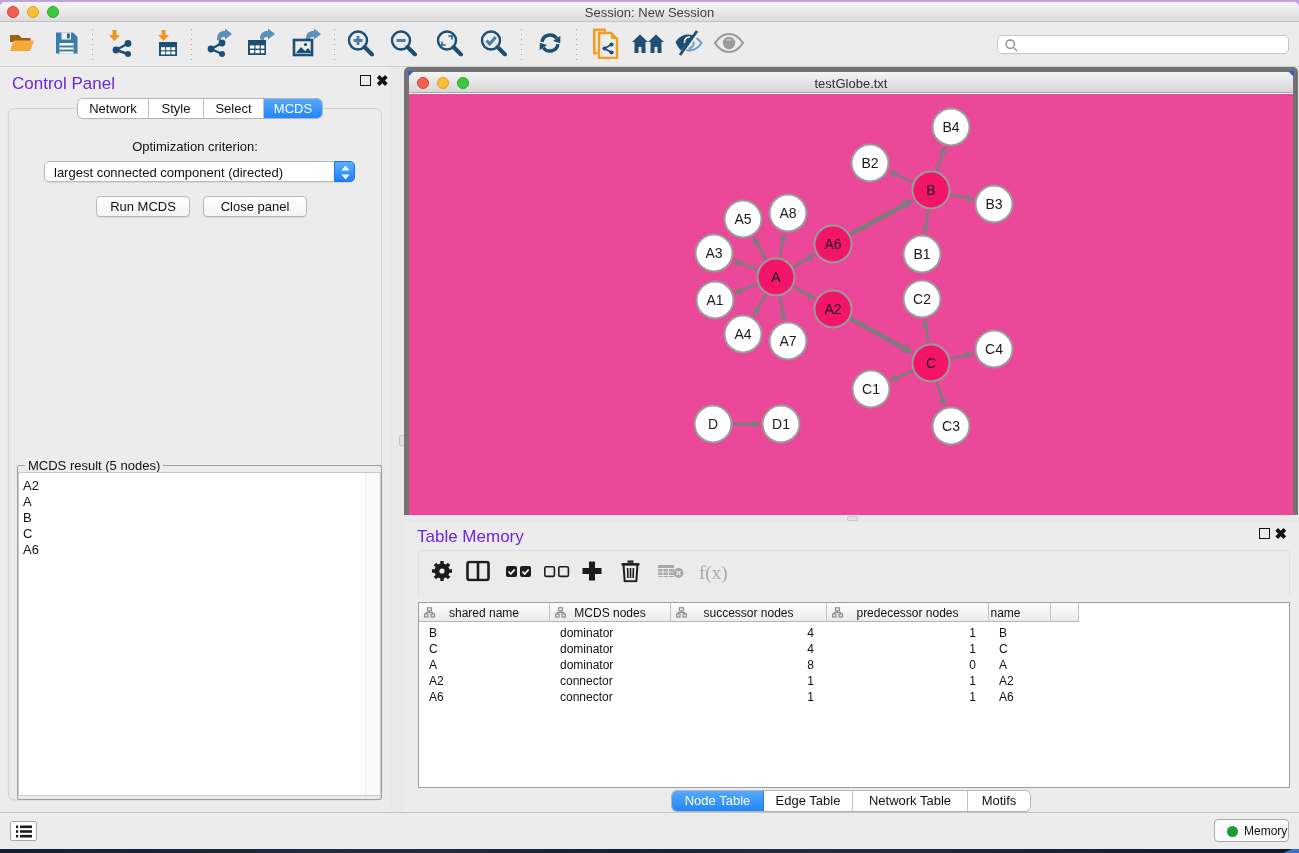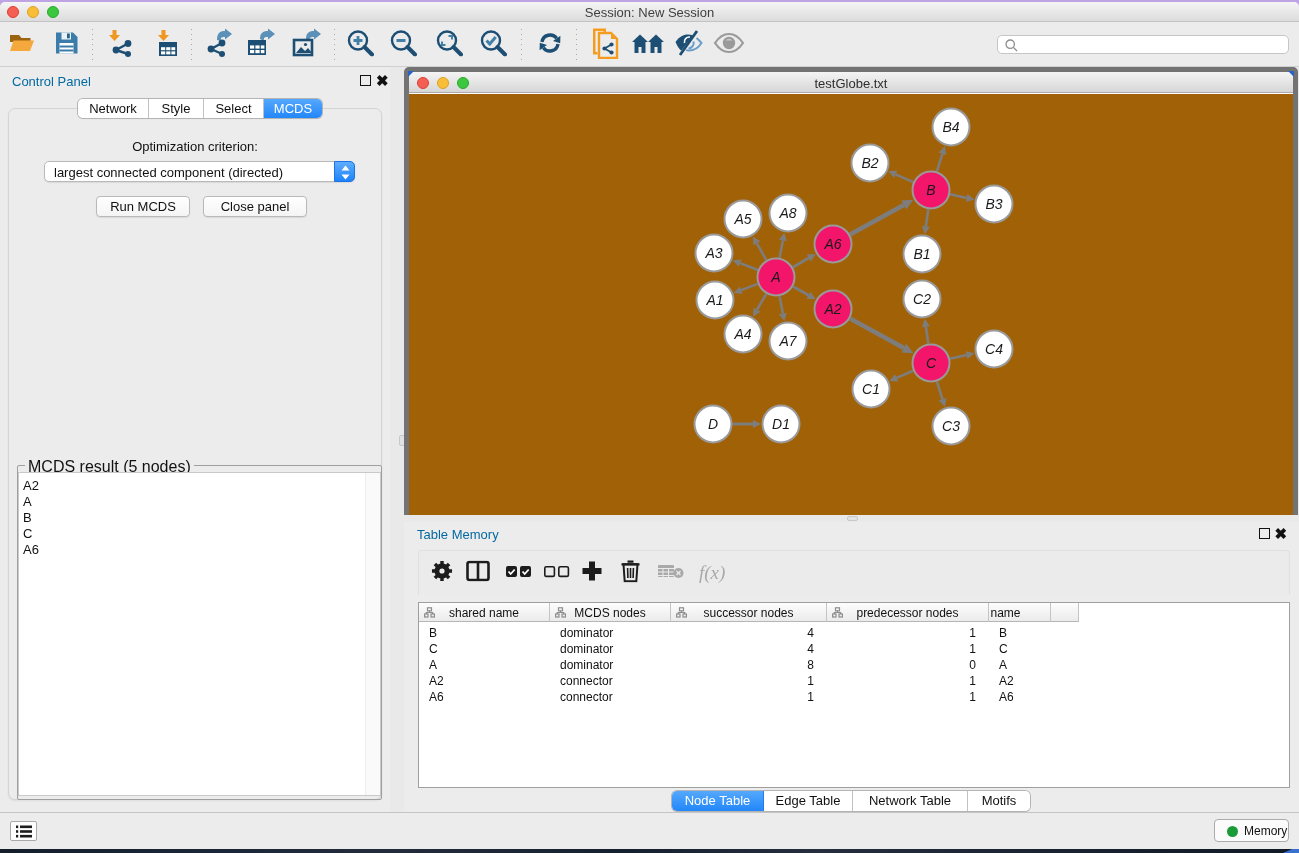--- a/index.html
+++ b/index.html
@@ -37,21 +37,21 @@
     background-size:1px 5px; background-repeat:repeat-y; }
   .searchbox { left:997px; top:12px; width:292px; height:19px; background:#fff;
     border:1px solid #c6c6c6; border-radius:5px; }
   .searchbox svg { position:absolute; left:7px; top:3px; }
 
   
   .main { left:0; right:0; top:65px; bottom:37px; background:#e9e9e9; }
 
   
   .control-panel { left:0; top:0; width:390px; bottom:0; background:#ececec; }
-  .panel-header-title { font-size:13px; color:#0369a1; }
+  .panel-header-title { font-size:17px; color:#6d28d9; }
   .panel-float-btn { width:11px; height:11px; border:1.5px solid #111; }
   .panel-close-btn { font-size:15px; font-weight:bold; color:#111; line-height:11px; }
   .cp-inner { left:8px; right:8px; top:41px; bottom:12px;
     border:1px solid #d4d4d4; border-radius:7px; background:#ececec;
     box-shadow:0 1px 2px rgba(0,0,0,0.07);padding-left:42px; }
 
   
   .seg { display:flex; border-radius:5px; background:#fff;
     box-shadow:0 0 0 1px #b4b4b4, 0 1px 1px rgba(0,0,0,0.12); overflow:hidden; }
   .seg .segment { font-size:13px; color:#111; text-align:center; padding:2px 0 3px 0;
@@ -79,21 +79,21 @@
 
   .aqua-btn { height:21px; background:linear-gradient(#ffffff,#f4f4f4);
     border:1px solid #b9b9b9; border-radius:4px; font-size:13px; color:#111;
     text-align:center; line-height:19px; box-shadow:0 1px 1px rgba(0,0,0,0.08); }
   .btn-run   { left:87px;  top:87px; width:94px; }
   .btn-close { left:194px; top:87px; width:104px; }
 
   .groupbox { left:8px; top:356px; width:365px; height:335px;
     border:1px solid #9f9f9f; border-radius:2px; }
   .groupbox-label { position:absolute; left:7px; top:-8px; background:#ececec;
-    padding:0 3px; font-size:16px; color:#111; }
+    padding:0 3px; font-size:13px; color:#111; }
   .result-list { position:absolute; left:0px; top:6px; right:0px; bottom:3px;
     background:#fff; border:1px solid #c9c9c9; overflow:hidden; }
   .result-item { font-size:13px; color:#111; line-height:16px; padding-left:4px; }
   .result-scroll { position:absolute; top:0; right:0; width:15px; bottom:0;
     background:#fafafa; border-left:1px solid #ededed; }
 
   
   .v-divider { left:390px; width:14px; top:0; bottom:0; background:#e9e9e9; }
   .v-handle { left:9px; top:368px; width:6px; height:11px; background:#e2e2e2;
     border:1px solid #c8c8c8; border-radius:2px; }
@@ -105,21 +105,21 @@
   .net-frame { left:0px; top:0px; right:1px; height:508px;
     border:5px solid #737373; border-radius:5px 5px 0 0; background:#fff; }
   .net-titlebar { left:0; right:0; top:0; height:21px;
     background:linear-gradient(#f4f4f4,#d6d6d6); border-bottom:1px solid #ababab;
     border-radius:4px 4px 0 0; }
   .net-titlebar .traffic { top:5px; }
   .nt-red    { left:8px;  background:#f45f54; border:0.5px solid #de3e34; }
   .nt-yellow { left:28px; background:#f9be38; border:0.5px solid #dfa023; }
   .nt-green  { left:48px; background:#3cc83e; border:0.5px solid #2aa82c; }
   .net-title { left:0; right:0; top:4px; text-align:center; font-size:13px; color:#2e2e2e; }
-  .net-canvas { left:0; right:0; top:22px; bottom:0; background:#a16207; overflow:hidden;font-style:italic; }
+  .net-canvas { left:0; right:0; top:22px; bottom:0; background:#ec4899; overflow:hidden; }
   .corner-tri { width:0; height:0; z-index:6; }
   .corner-tl { left:-1px; top:-1px; border-top:6px solid #2864c8; border-right:6px solid transparent; }
   .corner-tr { right:-1px; top:-1px; border-top:6px solid #2864c8; border-left:6px solid transparent; }
   .resize-grip { right:1px; bottom:1px; width:15px; height:15px; }
 
   
   .h-divider { left:0; right:0; top:448px; height:7px; background:#e9e9e9; }
   .h-handle { left:443px; top:1px; width:11px; height:5px; background:#e2e2e2;
     border:1px solid #c8c8c8; border-radius:2px; }
 
@@ -543,21 +543,21 @@
                   <line x1="1" y1="9" x2="17" y2="9"></line>
                   <line x1="1" y1="12.5" x2="17" y2="12.5"></line>
                   <line x1="6" y1="5.5" x2="6" y2="14"></line>
                   <line x1="11.5" y1="5.5" x2="11.5" y2="14"></line>
                 </g>
                 <circle cx="21.5" cy="10" r="5"></circle>
                 <path d="M19.5 8 l4 4 M23.5 8 l-4 4" stroke="#ebebeb" stroke-width="1.4"></path>
               </g>
             </svg>
           </span>
-          <span class="abs tbicon" style="left:280px;font-family:'Liberation Serif',serif;font-style:italic;font-size:19px;color:#a9a9a9;">f(x)</span>
+          <span class="abs tbicon" style="left:280px;font-family:'Liberation Serif',serif;font-size:19px;color:#a9a9a9;">f(x)</span>
         </div>
 
         <div class="abs table-box">
           <div class="abs thead" id="table-head">
               <div class="th" style="left: 0px; width: 131px;">
                 <svg width="11" height="11" viewBox="0 0 11 11">
                   <g fill="none" stroke="#8d8d8d" stroke-width="1.2">
                     <rect x="3.5" y="0.8" width="4" height="3"></rect>
                     <rect x="0.6" y="7" width="3.4" height="3"></rect>
                     <rect x="7" y="7" width="3.4" height="3"></rect>

